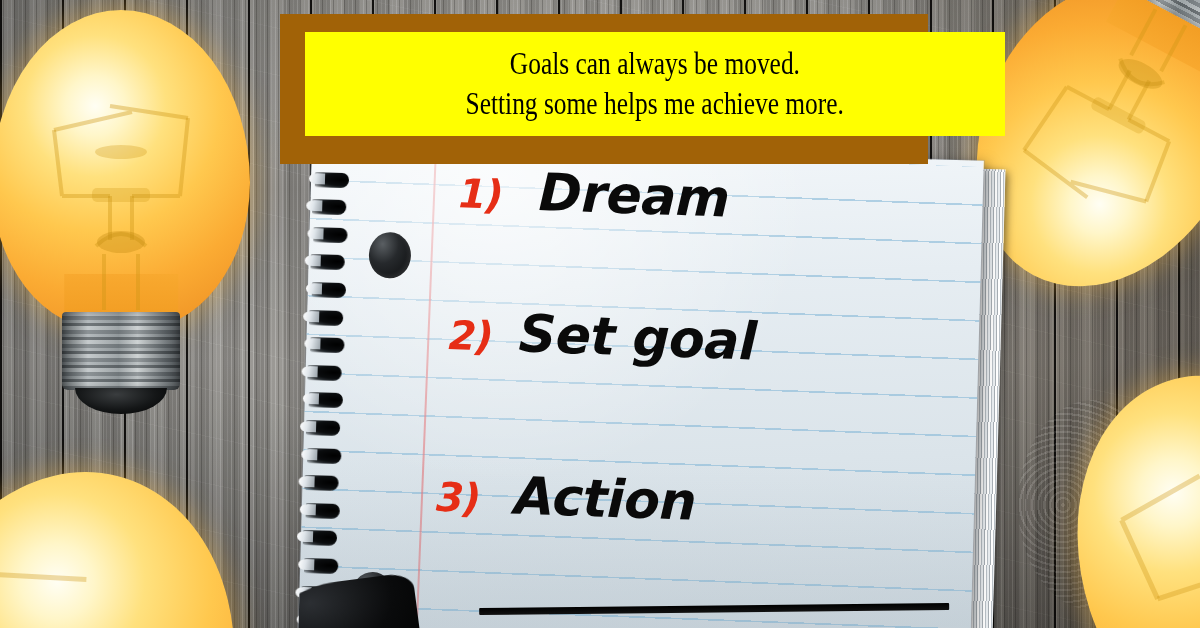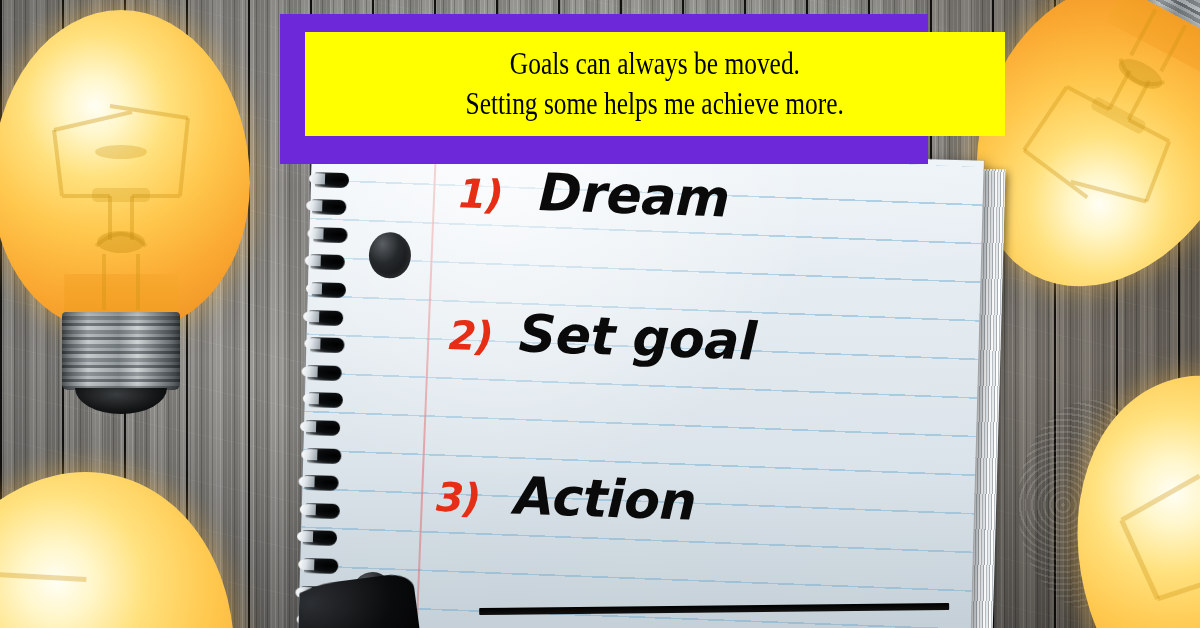--- a/index.html
+++ b/index.html
@@ -225,21 +225,21 @@
   #bulb-bottom-left{ left:-96px; top:470px; width:330px; height:400px; transform:rotate(14deg); }
   #bulb-bottom-left .glass{ width:330px; height:390px; }
 
   
   #bulb-bottom-right{ left:1080px; top:372px; width:290px; height:370px; transform:rotate(-18deg); }
   #bulb-bottom-right .glass{ width:290px; height:360px; }
 
   
   .caption-frame{
     position:absolute; left:280px; top:14px; width:648px; height:150px;
-    background:#6d28d9; z-index:20;
+    background:#a16207; z-index:20;
   }
   .caption-box{
     position:absolute; left:25px; top:18px; width:700px; height:104px;
     background:#FFFF00;
     display:flex; flex-direction:column; align-items:center; justify-content:center;
   }
   .caption-line{
     font-family:"Liberation Serif", serif;
     color:#000; font-size:31px; line-height:1.28;
     transform:scaleX(0.82); transform-origin:center;

